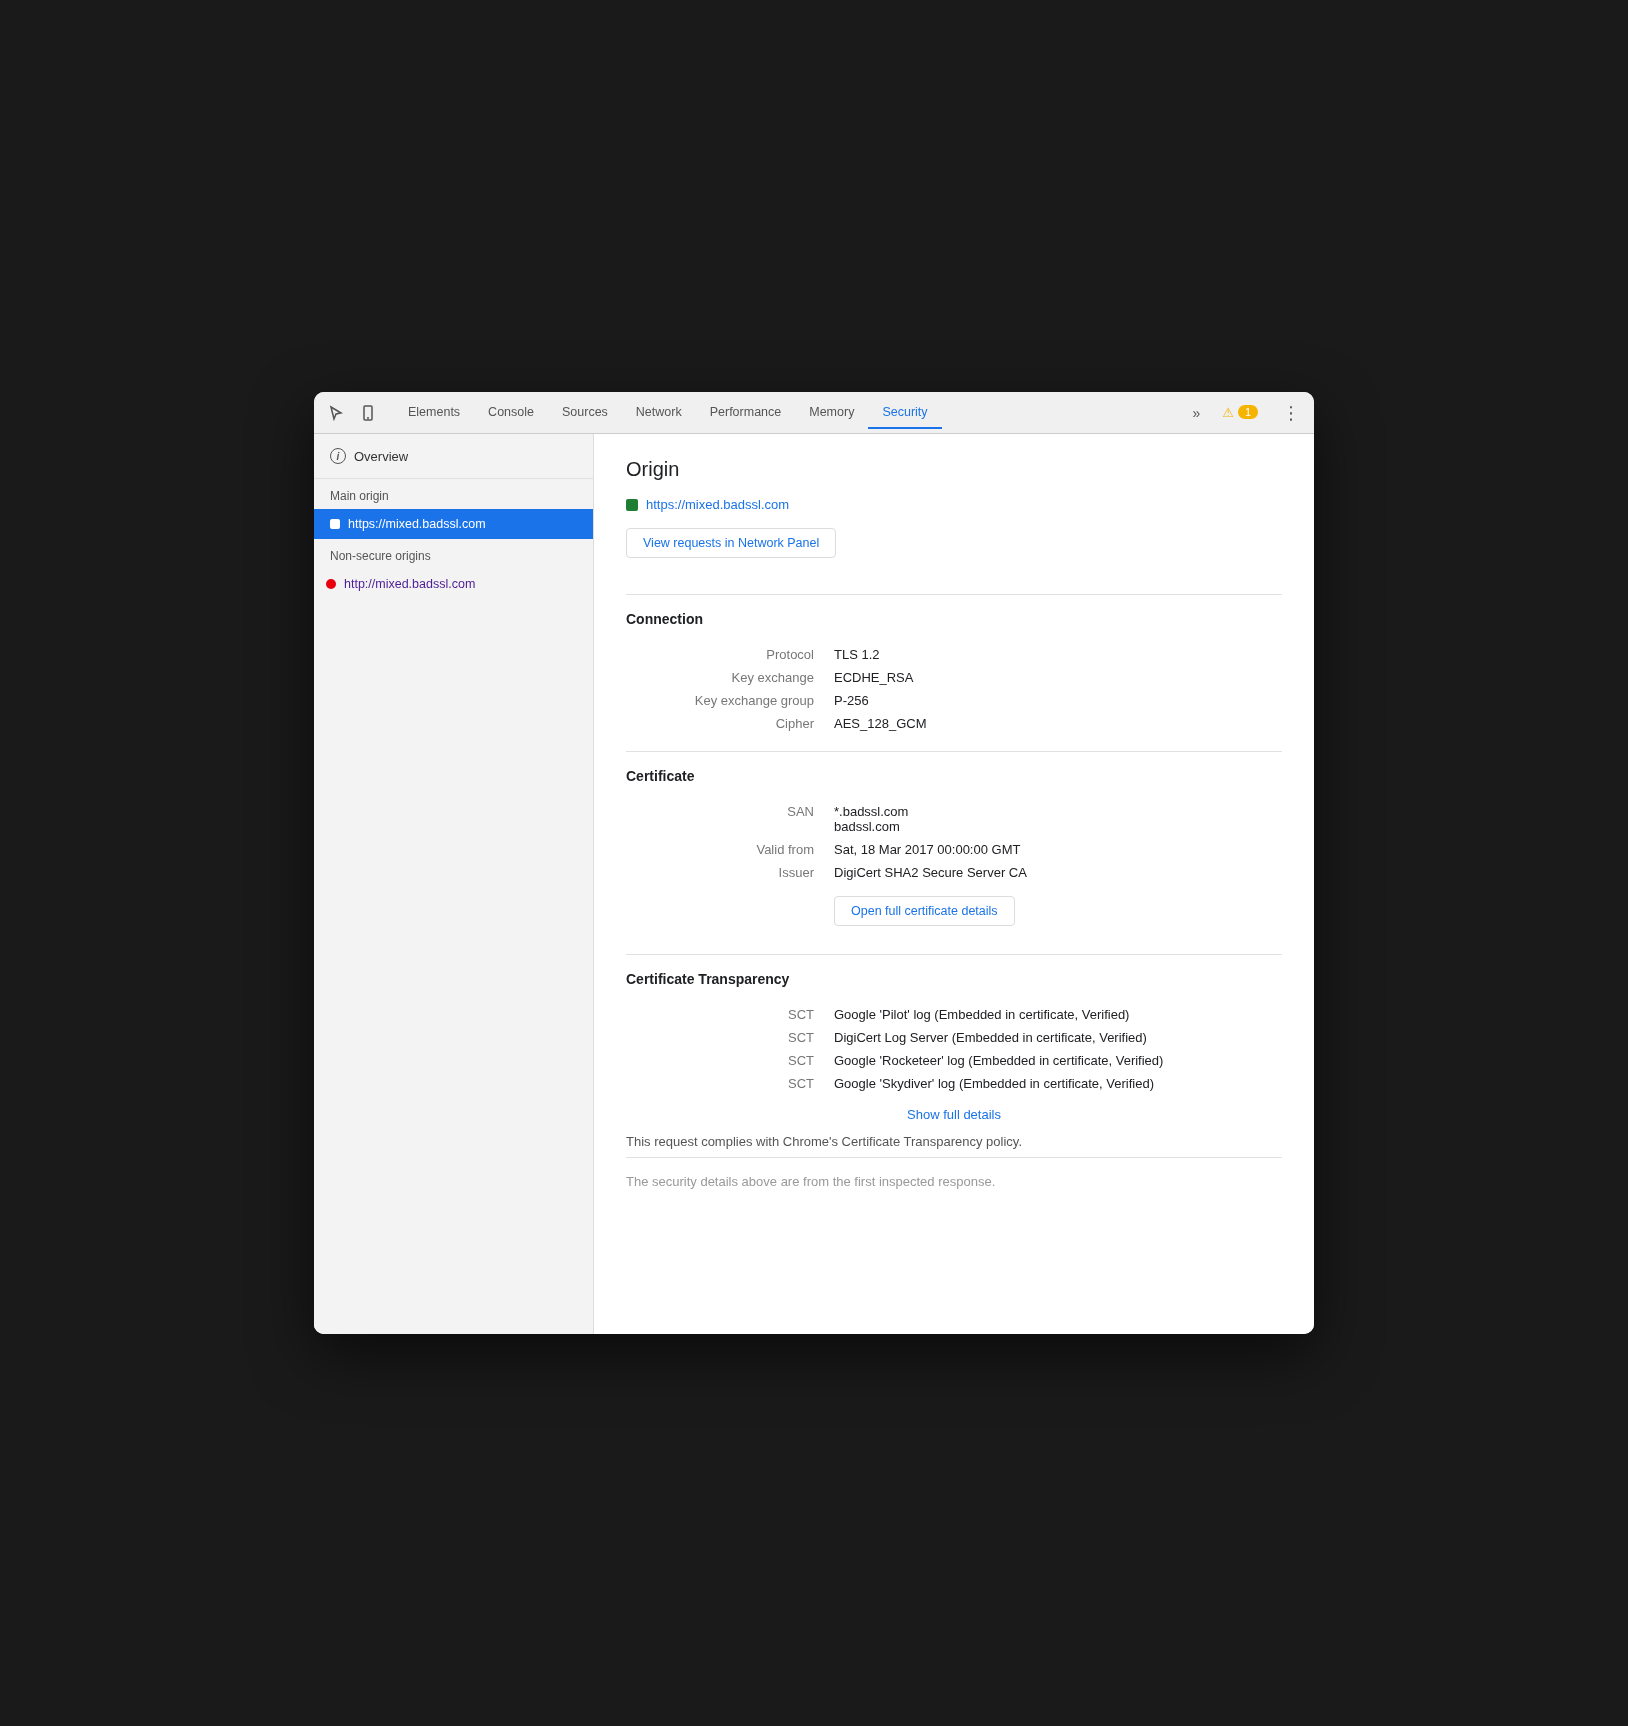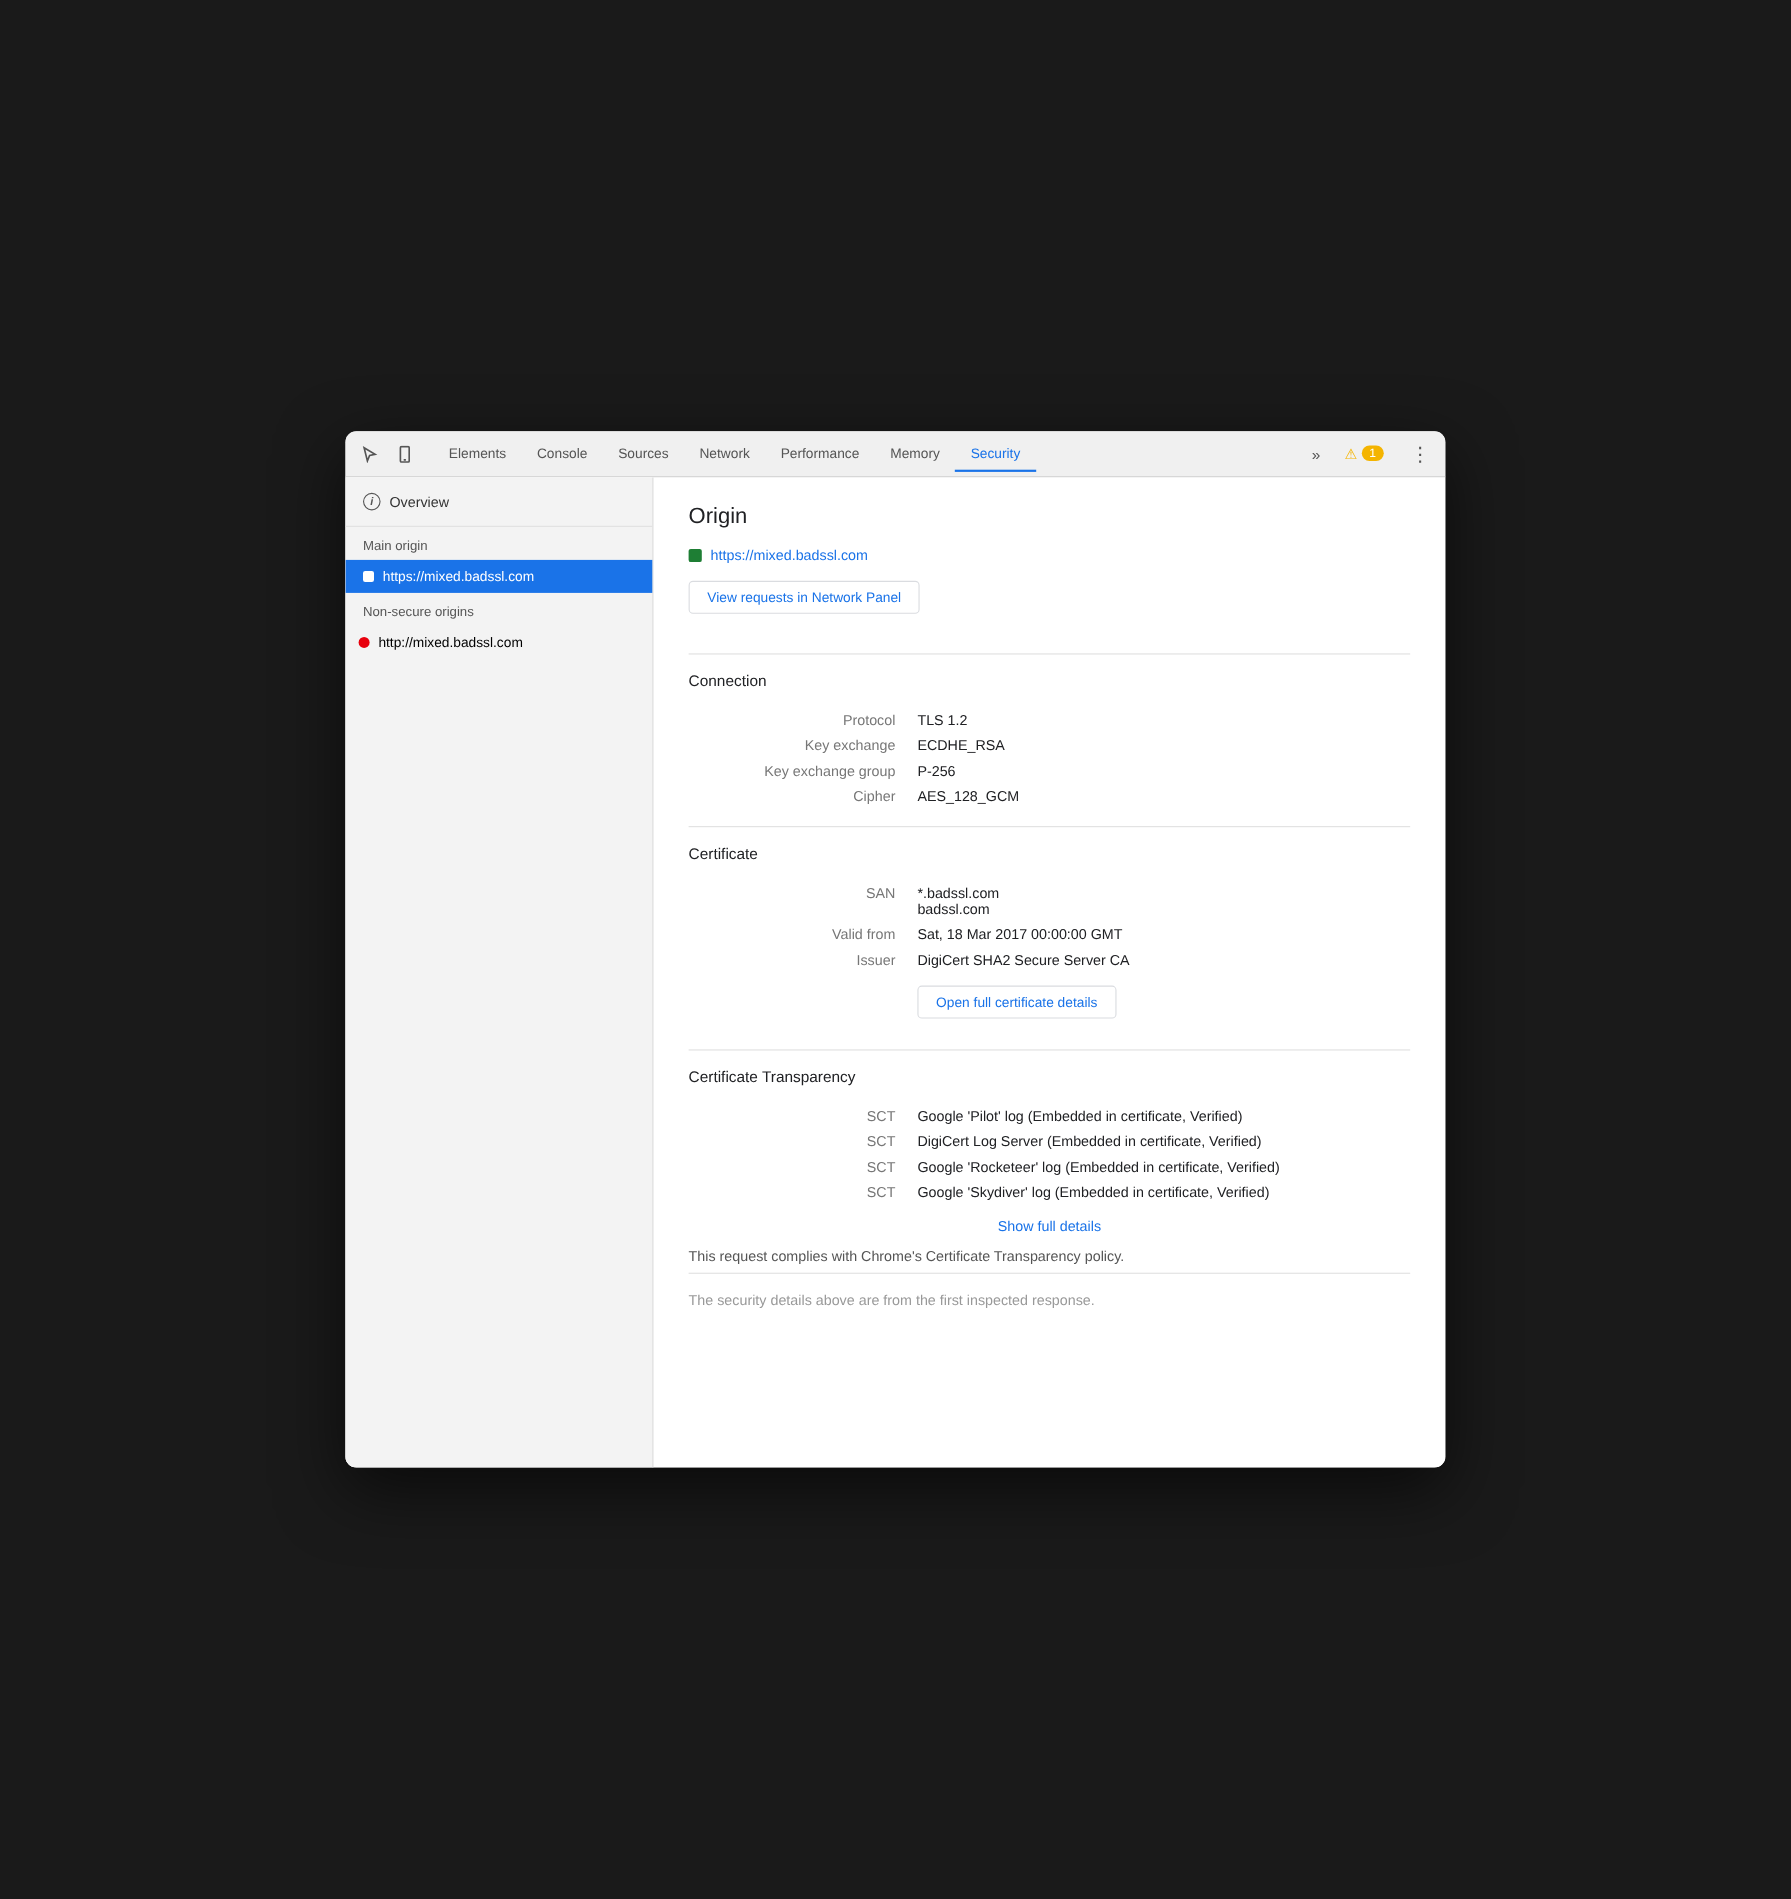--- a/index.html
+++ b/index.html
@@ -166,21 +166,21 @@
       gap: 8px;
       cursor: pointer;
     }
     .sidebar-item.active {
       background: #1a73e8;
       color: white;
     }
     .sidebar-item.active .origin-dot {
       background: white;
     }
-    .sidebar-item.non-secure { color: #000000; padding-left: 12px; }
+    .sidebar-item.non-secure { color: #4c1d95; padding-left: 12px; }
     .origin-dot {
       width: 10px;
       height: 10px;
       border-radius: 2px;
       background: #1e7e34;
       flex-shrink: 0;
     }
     .origin-dot.red {
       background: #e8000d;
       border-radius: 50%;
@@ -227,21 +227,21 @@
       cursor: pointer;
       margin-bottom: 20px;
     }
     .section-divider {
       border: none;
       border-top: 1px solid #e0e0e0;
       margin: 16px 0;
     }
     .section-title {
       font-size: 14px;
-      font-weight: 400;
+      font-weight: 700;
       color: #202124;
       margin-bottom: 16px;
     }
     .detail-table {
       width: 100%;
       border-collapse: collapse;
       margin-bottom: 16px;
     }
     .detail-table td {
       padding: 4px 8px;

